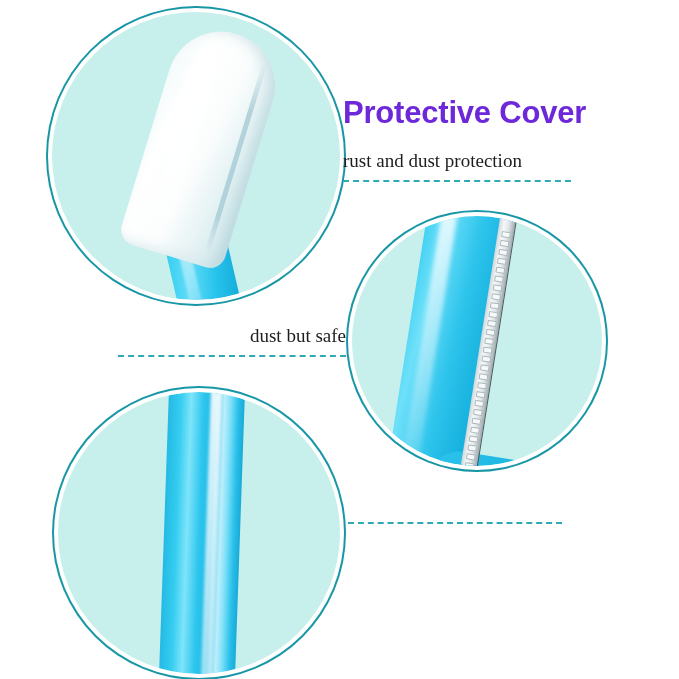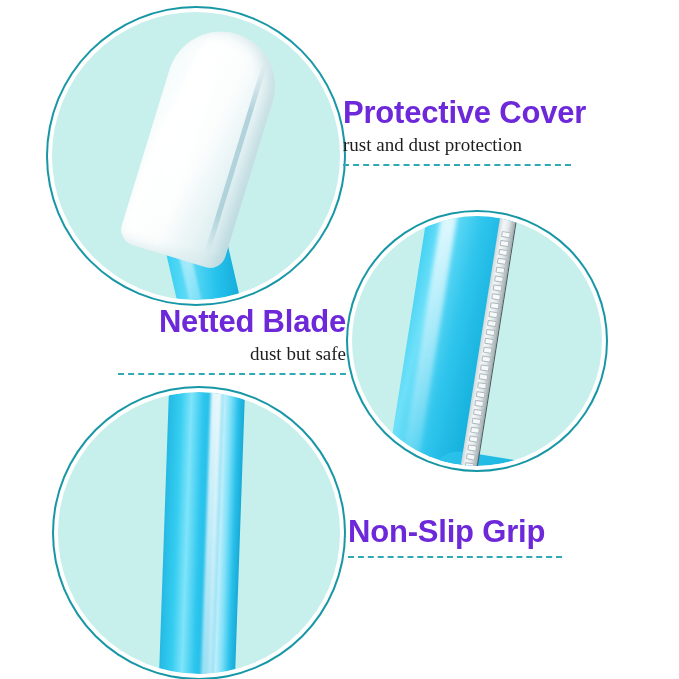--- a/index.html
+++ b/index.html
@@ -53,21 +53,21 @@
     line-height: 34px;
     letter-spacing: -0.2px;
     white-space: nowrap;
   }
   .callout .subtitle {
     color: #1d1d1d;
     font-family: "Liberation Serif", serif;
     font-size: 19px;
     line-height: 24px;
     white-space: nowrap;
-    margin-top: 3px;
+    margin-top: 19px;
   }
   .callout .rule {
     margin-top: 7px;
     height: 0;
     border-top: 2px dashed #2fa9b5;
   }
 
   #callout-cover { left: 343px; top: 96px;  width: 228px; }
   #callout-cover .title,
   #callout-cover .subtitle { text-align: left; }
@@ -283,30 +283,28 @@
           <i class="blade-notch"></i>
           <i class="blade-notch"></i>
           <i class="blade-notch"></i>
 
         </div>
       </div>
     </div>
   </div>
 
   <div class="callout" id="callout-blade">
-    <div class="title">Netted Blade</div>
     <div class="subtitle">dust but safe</div>
     <div class="rule"></div>
   </div>
 
   <div class="bubble" id="bubble-grip">
     <div class="bubble-inner">
       <div class="grip-shaft"></div>
       <div class="grip-gloss"></div>
     </div>
   </div>
 
   <div class="callout" id="callout-grip">
-    <div class="title">Non-Slip Grip</div>
     <div class="rule"></div>
   </div>
 
 </div>
 
 </body></html>

